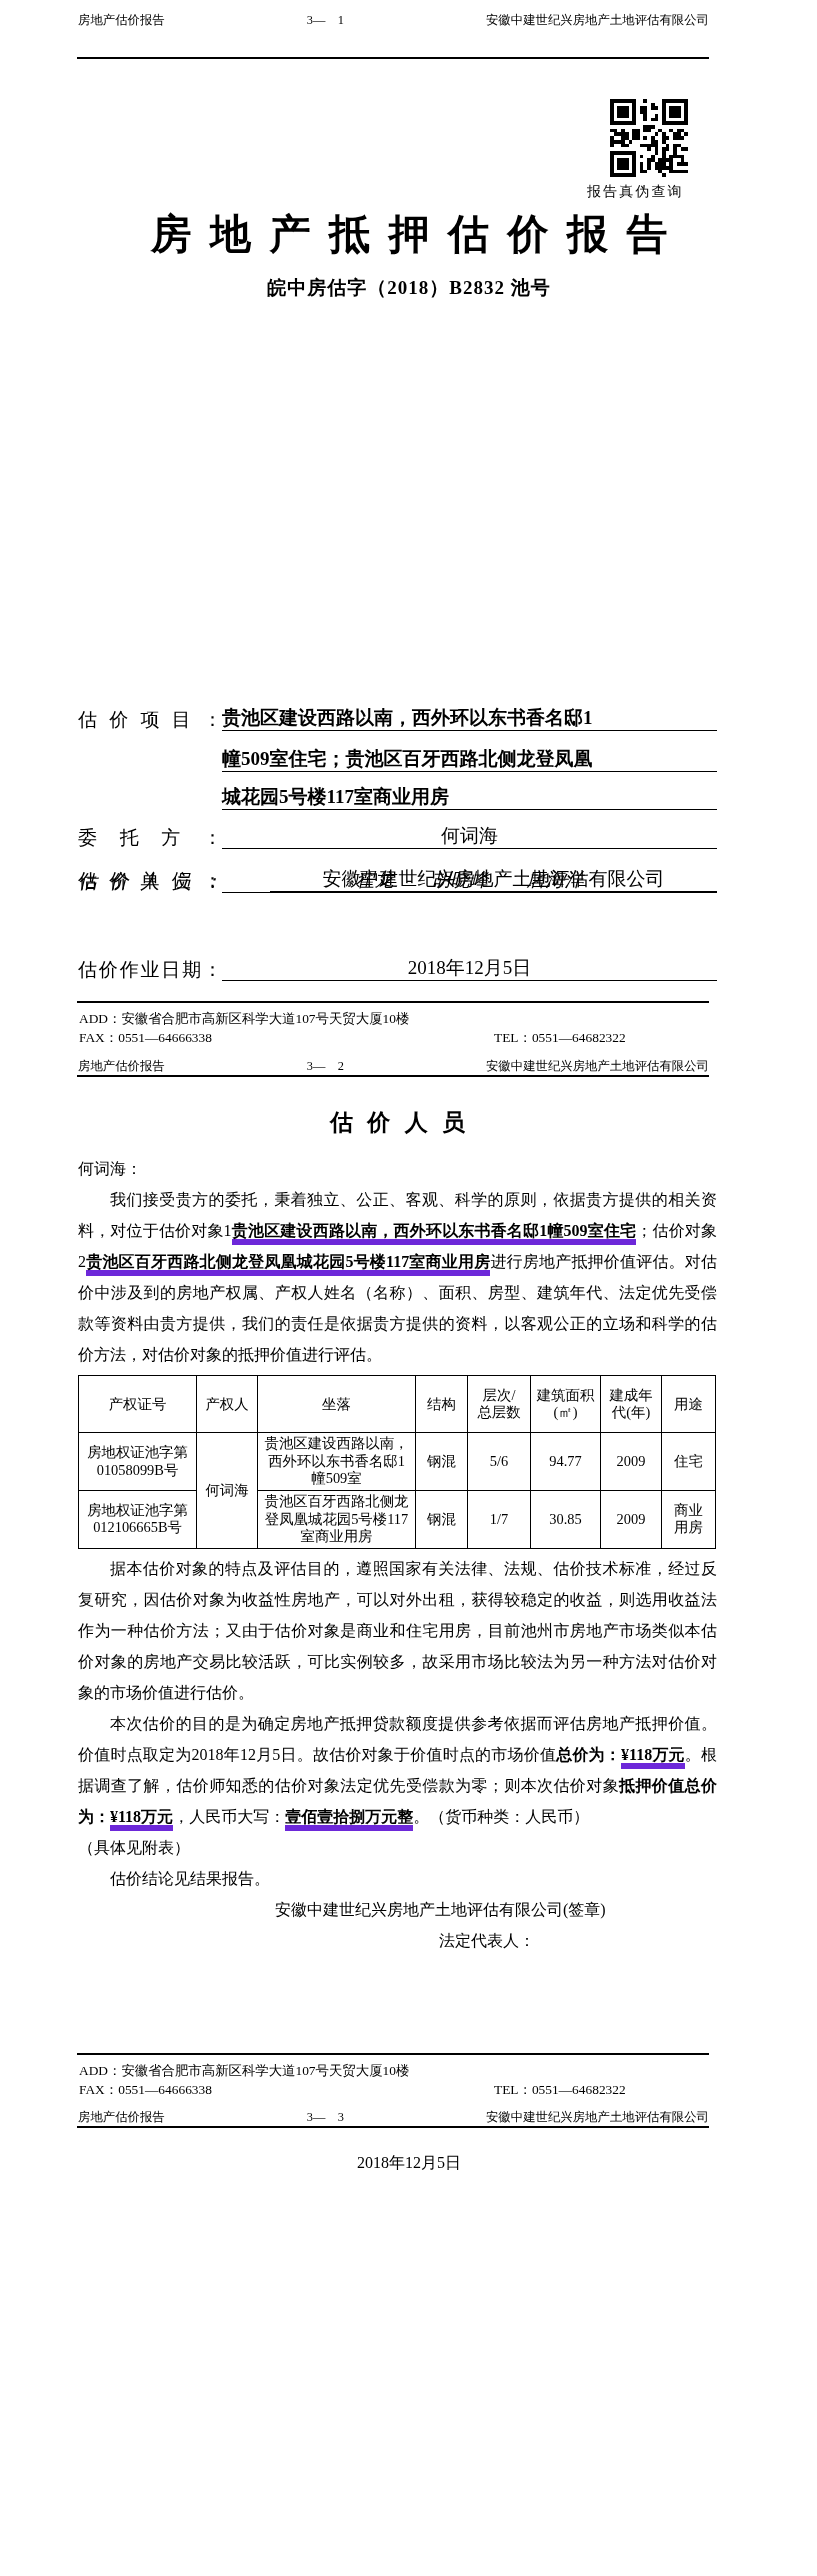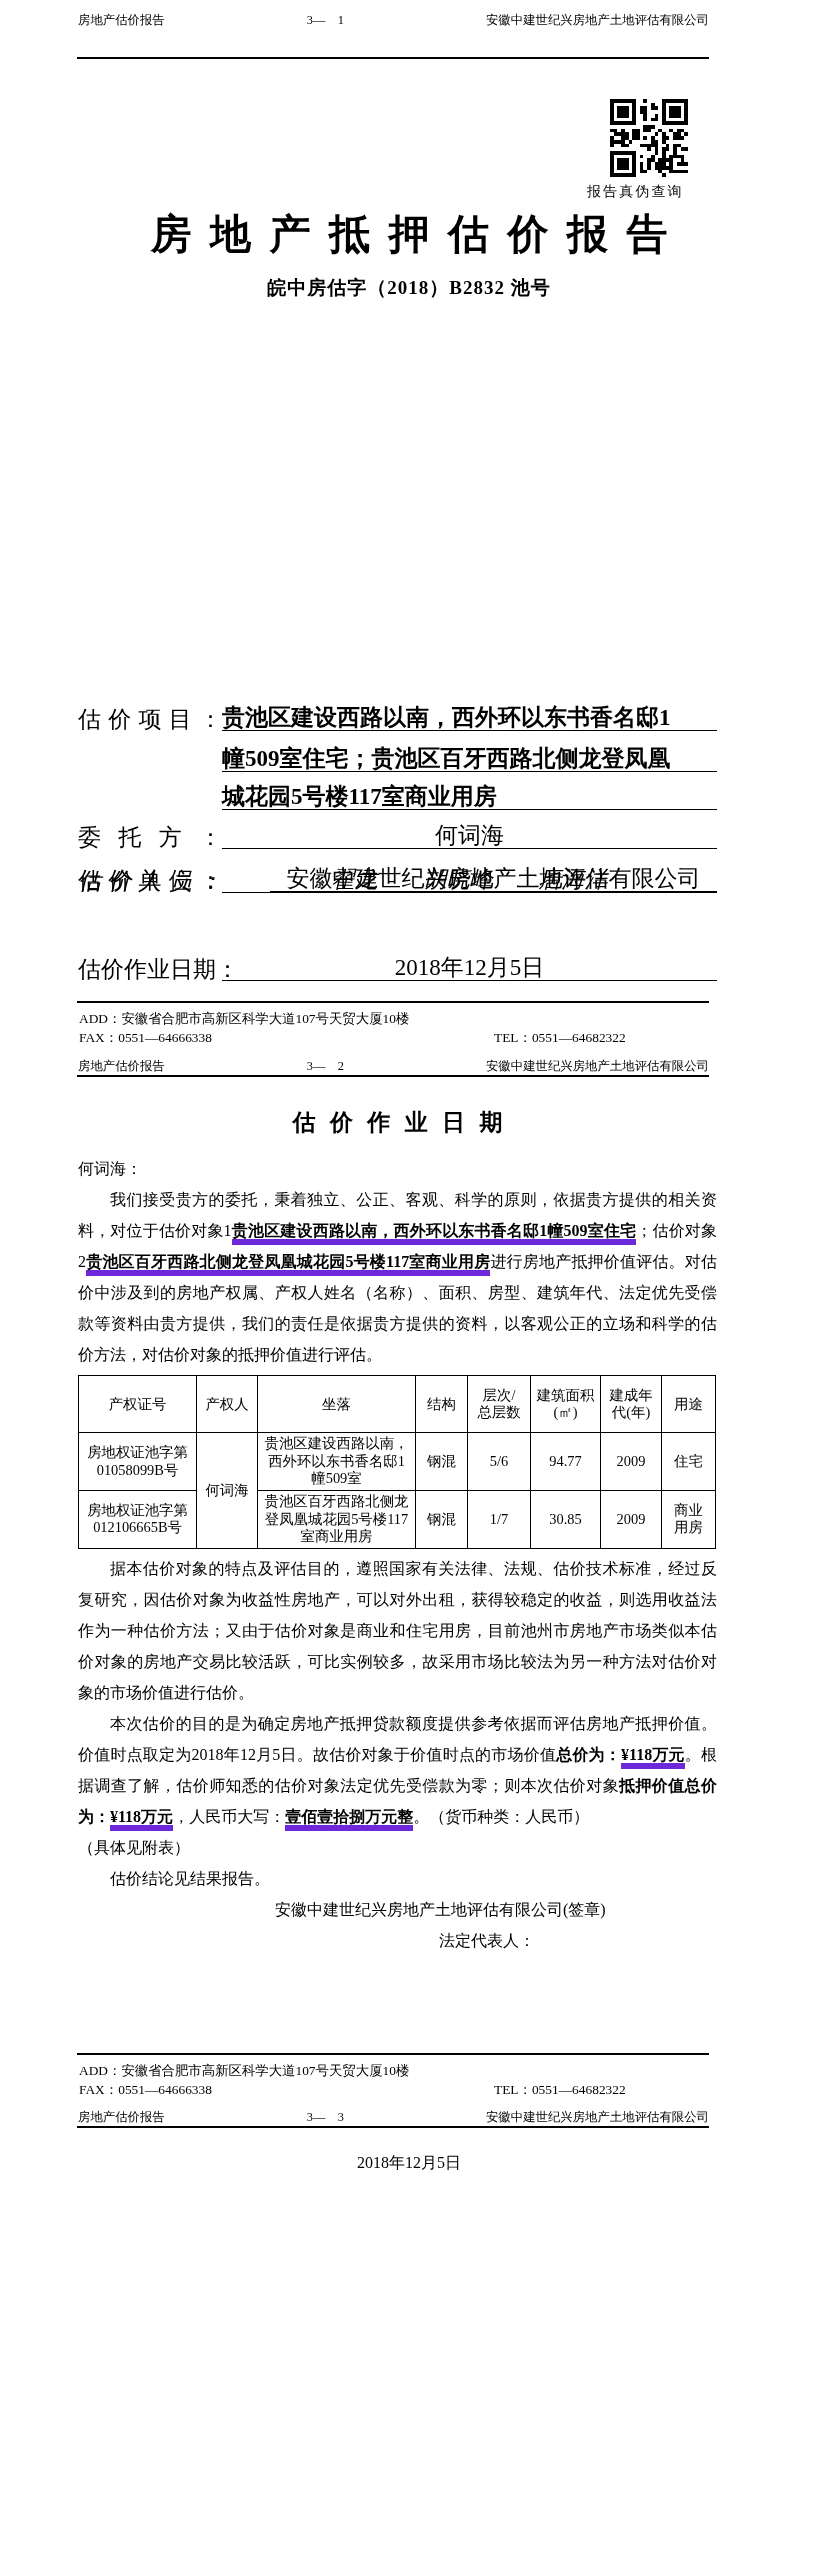--- a/index.html
+++ b/index.html
@@ -10,21 +10,21 @@
          font-size:12.4px;line-height:15.5px;}
   .pfoot{position:absolute;font-size:13.4px;line-height:16.5px;white-space:nowrap;}
   .qrwrap{position:absolute;left:610px;top:99px;width:78px;height:78px;}
   .qrcap{position:absolute;left:587px;top:183px;width:124px;text-align:left;
          font-size:14px;font-weight:normal;letter-spacing:2.1px;}
   .rtitle{position:absolute;left:0;top:207px;width:818px;text-align:center;
           font-size:41px;font-weight:bold;letter-spacing:18.5px;text-indent:18.5px;white-space:nowrap;}
   .rno{position:absolute;left:0;top:275px;width:818px;text-align:center;
        font-size:19px;font-weight:bold;letter-spacing:1px;}
   .frow{position:absolute;left:78px;width:639px;display:flex;align-items:flex-end;
-        font-size:23px;line-height:20.6px;height:25px;}
+        font-size:19px;line-height:20.6px;height:25px;}
   .flabel{width:144px;flex:none;text-align-last:justify;text-align:justify;white-space:nowrap;}
   .fval{flex:1;border-bottom:1.5px solid #000;padding-bottom:1px;white-space:nowrap;}
   .fval.bold{font-weight:bold;}
   .fval.center{text-align:center;}
   .ltitle{position:absolute;left:78px;top:1107px;width:639px;text-align:center;
           font-size:23px;letter-spacing:14.4px;text-indent:14.4px;font-weight:bold;}
   .body2{position:absolute;left:78px;top:1153px;width:639px;font-size:16px;line-height:31px;
          text-align:justify;}
   .body2 p{margin:0;text-indent:2em;}
   .body2 p.noindent{text-indent:0;}
@@ -224,21 +224,21 @@
   <div class="pfoot" style="left:79px;top:1030px;">FAX：0551—64666338</div>
   <div class="pfoot" style="left:494px;top:1030px;">TEL：0551—64682322</div>
 
   <div class="phead" style="top:1059px;">
     <span>房地产估价报告</span>
     <span>3—　2</span>
     <span>安徽中建世纪兴房地产土地评估有限公司</span>
   </div>
   <div class="hrule" style="top:1075px;"></div>
 
-  <div class="ltitle">估价作业日期</div>
+  <div class="ltitle">估价人员</div>
 
   <div class="body2">
     <p class="noindent">何词海：</p>
     <p><span>我们接受贵方的委托，秉着独立、公正、客观、科学的原则，依据贵方提供的相关资料，对位于估价对象1</span><span class="bu">贵池区建设西路以南，西外环以东书香名邸1幢509室住宅</span><span>；估价对象2</span><span class="bu">贵池区百牙西路北侧龙登凤凰城花园5号楼117室商业用房</span><span>进行房地产抵押价值评估。对估价中涉及到的房地产权属、产权人姓名（名称）、面积、房型、建筑年代、法定优先受偿款等资料由贵方提供，我们的责任是依据贵方提供的资料，以客观公正的立场和科学的估价方法，对估价对象的抵押价值进行评估。</span></p>
 
     <table class="rt">
       <colgroup>
         <col style="width:118px">
           <col style="width:61px">
           <col style="width:158px">

